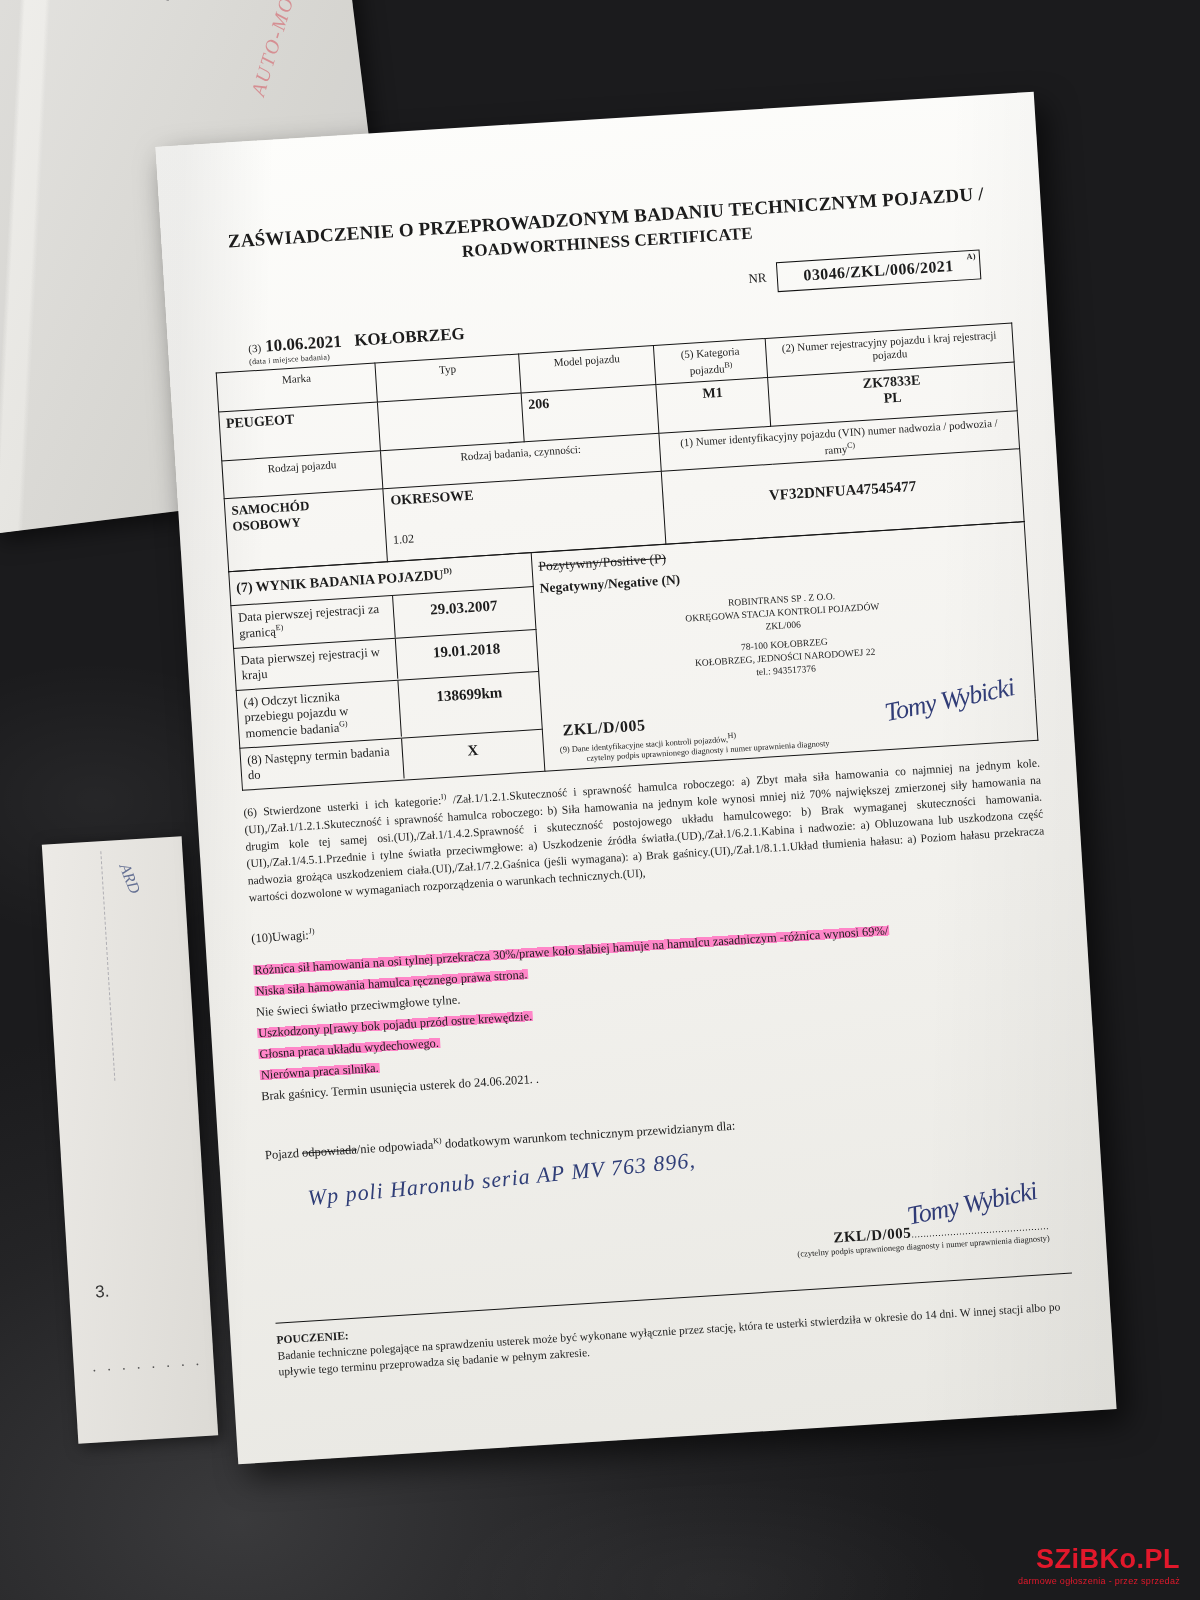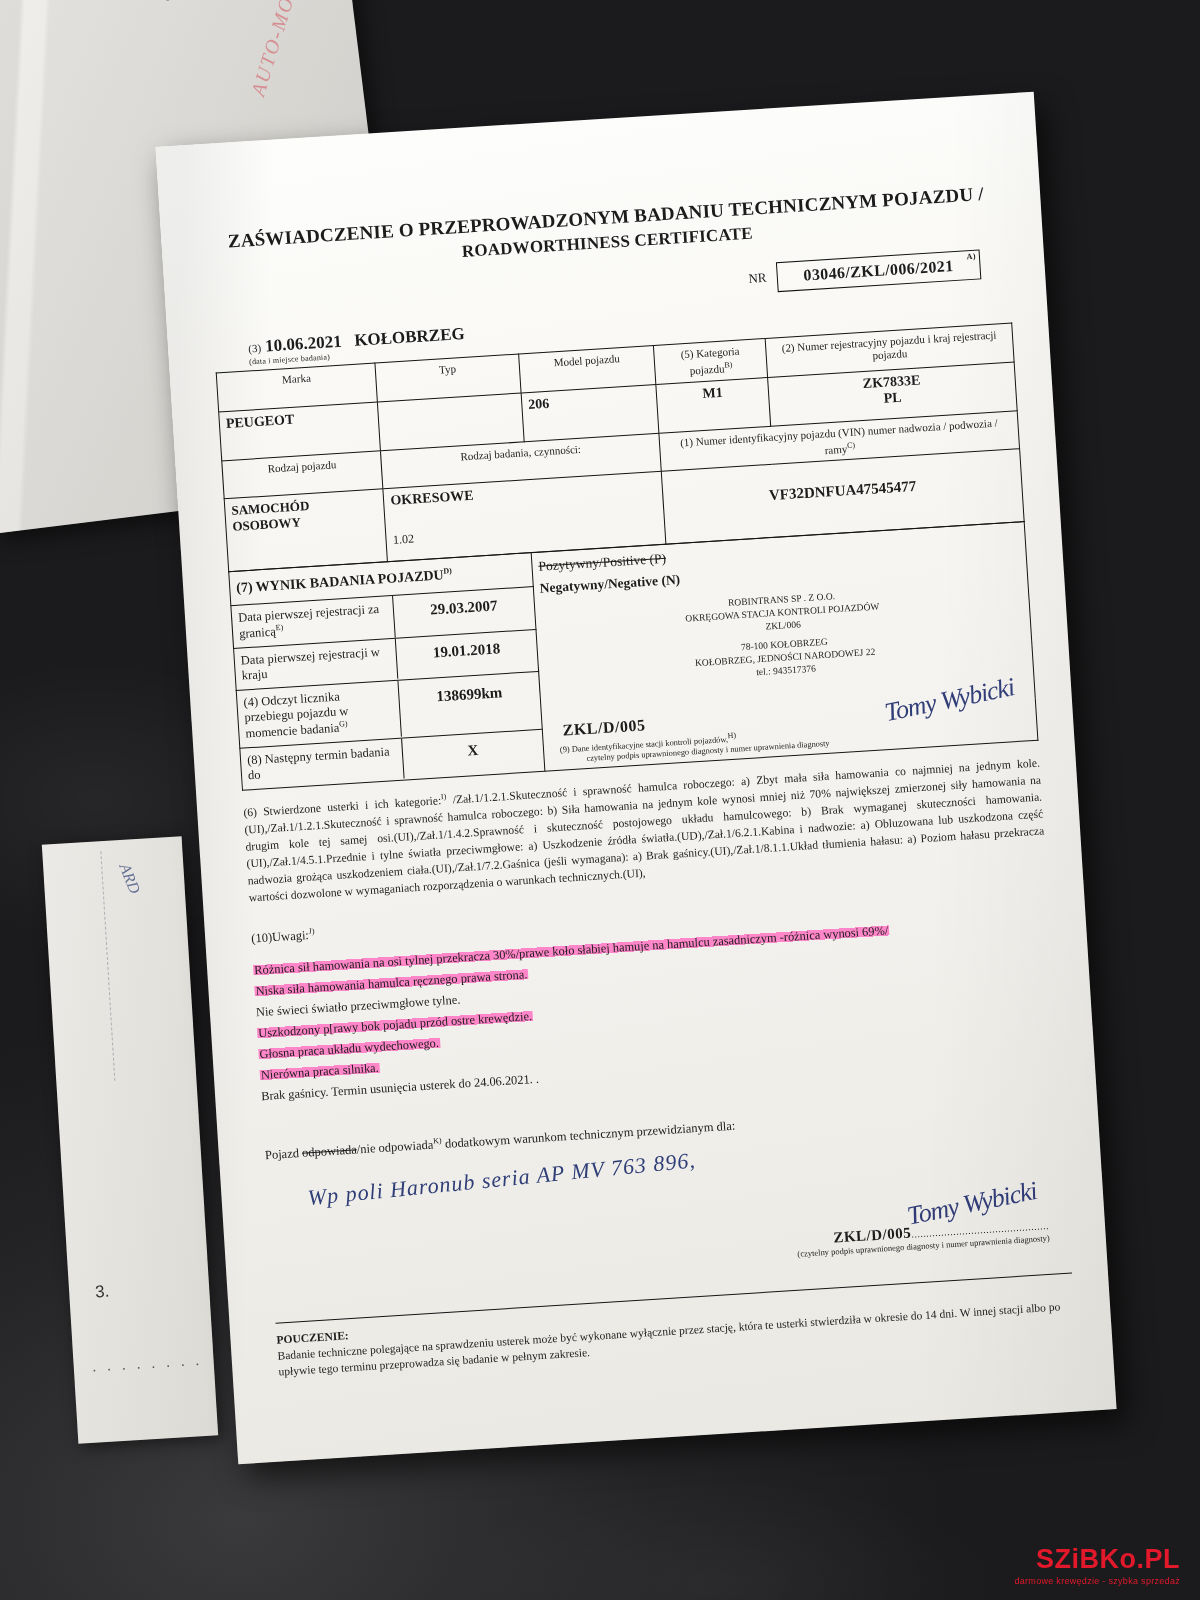--- a/index.html
+++ b/index.html
@@ -445,14 +445,14 @@
       <div>Badanie techniczne polegające na sprawdzeniu usterek może być wykonane wyłącznie przez stację, która te usterki stwierdziła w okresie do 14 dni. W innej stacji albo po upływie tego terminu przeprowadza się badanie w pełnym zakresie.</div>
     </div>
 
   </div>
 </div>
 
 <div class="logo">
   <div class="big">
     <span>SZ</span><span>iBK</span><span>o</span><span>.PL</span>
   </div>
-  <div class="small">darmowe krewędzie - szybka sprzedaż</div>
+  <div class="small">darmowe ogłoszenia - przez sprzedaż</div>
 </div>
 
 </body></html>

